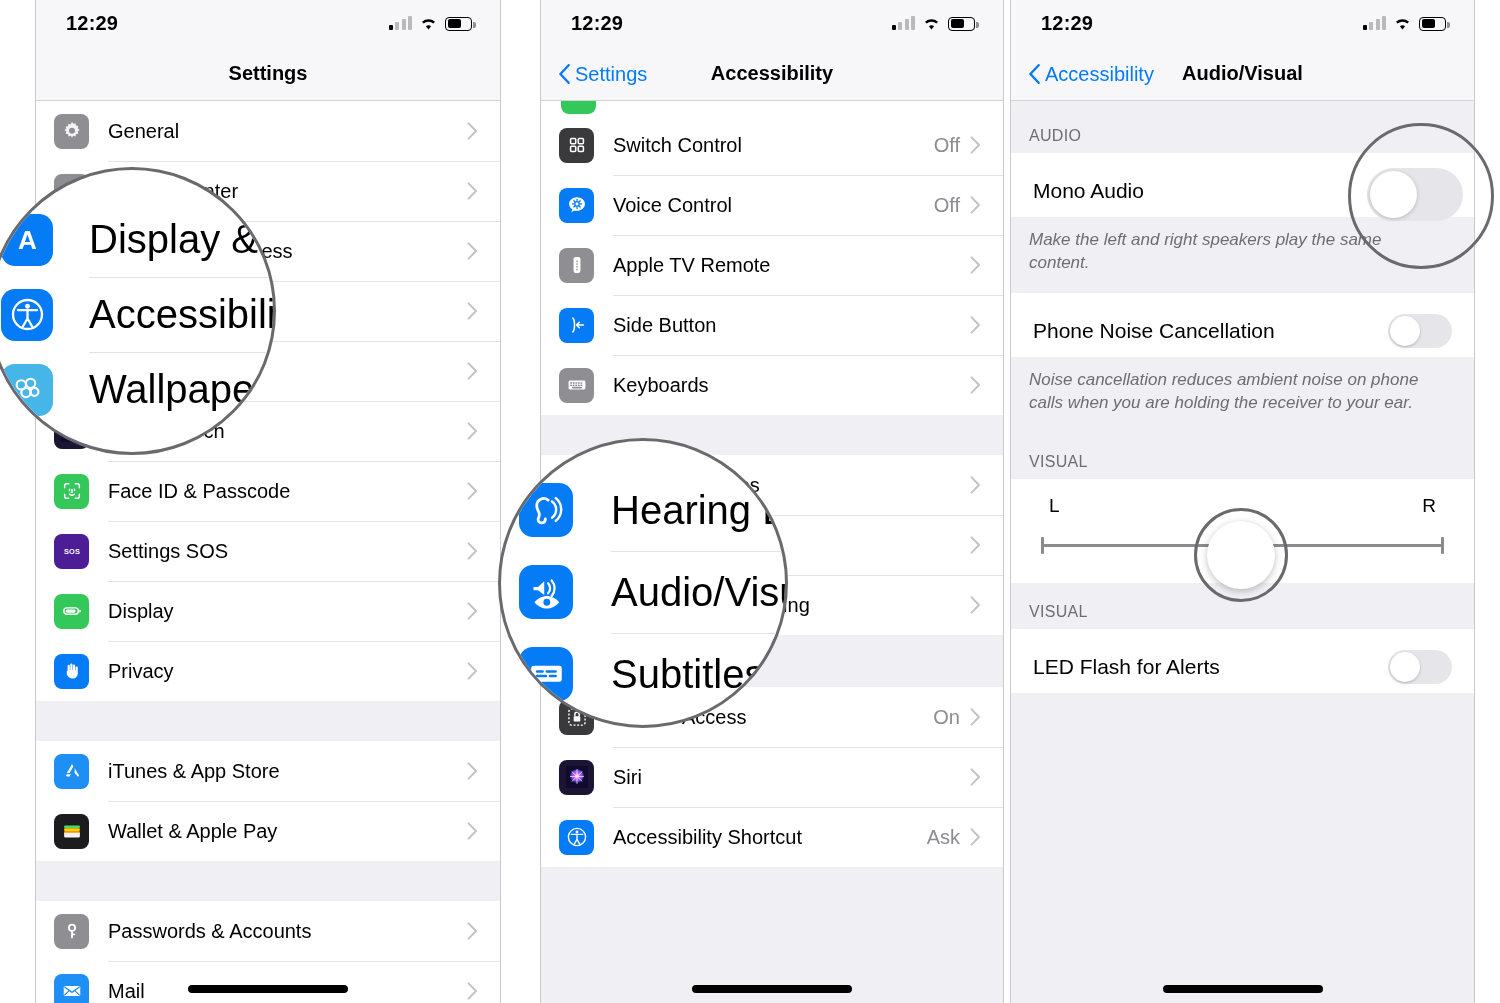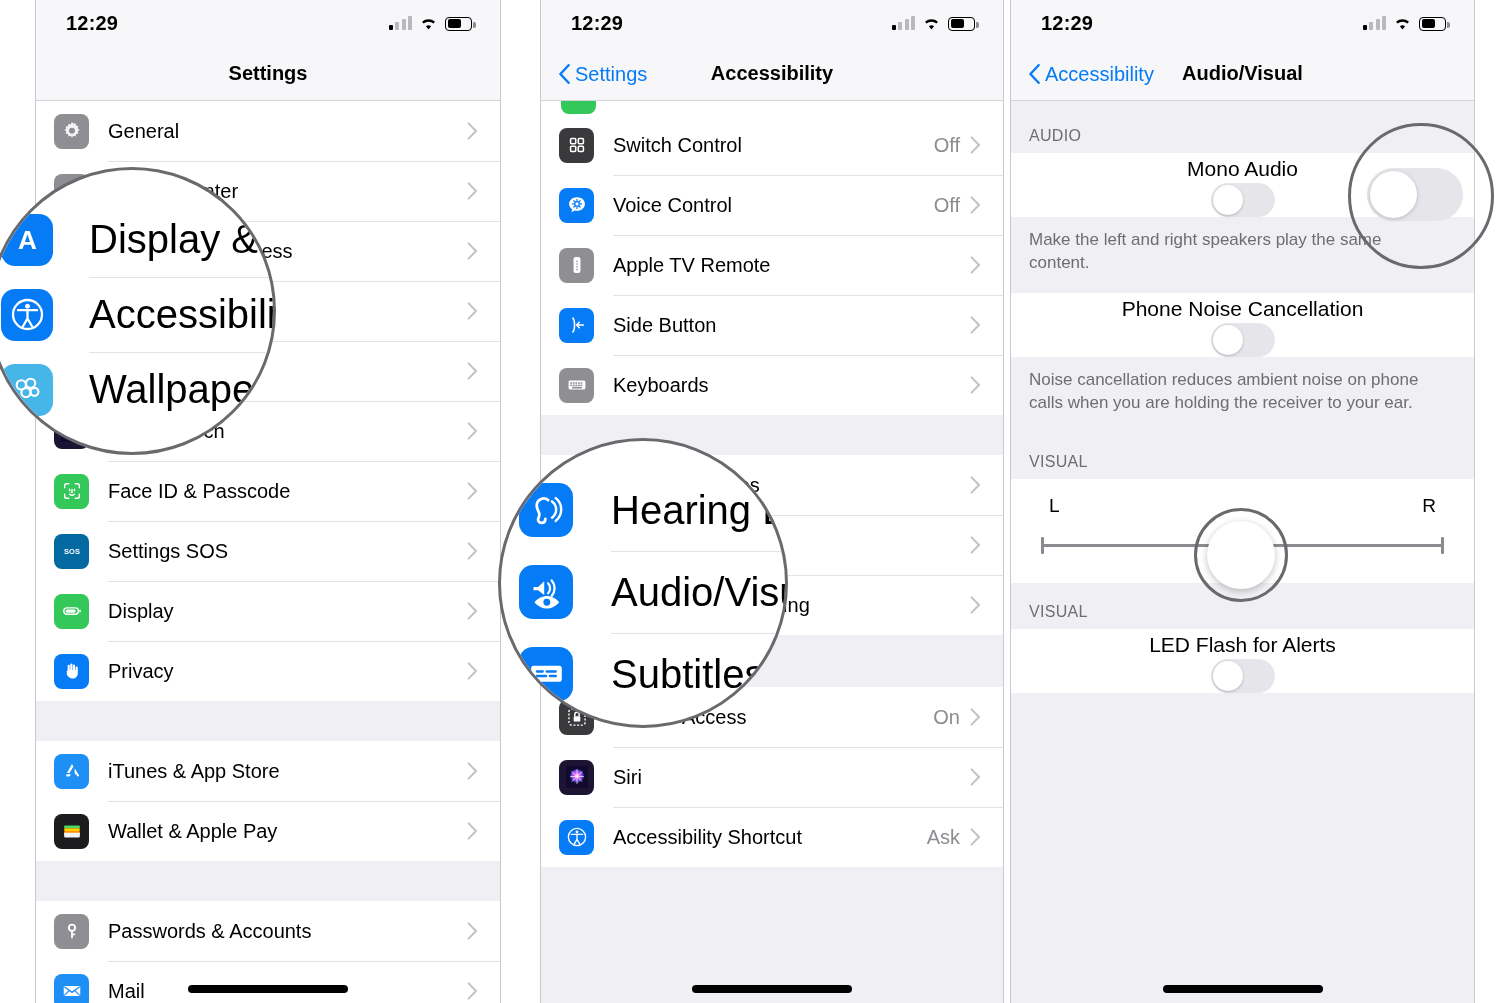--- a/index.html
+++ b/index.html
@@ -83,27 +83,27 @@
   .chev svg, .chev-left svg { display:block; }
 
   
   .sect {
     background:#f0f0f4; padding: 26px 0 8px 18px;
     font-size:16px; color:#6d6d72; letter-spacing:.3px;
   }
   .sect.tight { padding-top: 20px; }
   .foot {
     background:#f0f0f4; padding: 12px 30px 18px 18px;
-    font-size:17px; color:#6d6d72; line-height:1.35;
+    font-size:17px; color:#6d6d72; line-height:1.35;font-style:italic;
   }
 
   
   .trow {
     position:relative; display:flex; align-items:center; justify-content:space-between;
-    height:64px; padding:4px 22px 0 22px; background:#fff;flex-direction:column;
+    height:64px; padding:12px 22px 0 22px; background:#fff;
   }
   .trow .tlabel { font-size:21px; color:#000; }
   .toggle {
     width:64px; height:34px; border-radius:17px; background:#e6e6ea; position:relative;
   }
   .toggle i {
     position:absolute; left:2px; top:2px; width:30px; height:30px; border-radius:50%;
     background:#fff; box-shadow:0 1px 3px rgba(0,0,0,.22); display:block;
   }
 
@@ -296,21 +296,21 @@
               </svg>
             </span>
             <span class="label">Face ID &amp; Passcode</span>
             <span class="chev">
               <svg viewBox="0 0 11 18" width="11" height="18">
                 <path d="M1.6 1.4L9 9l-7.4 7.6" stroke="#c2c2c7" stroke-width="2" fill="none" stroke-linecap="round" stroke-linejoin="round"></path>
               </svg>
             </span>
           </div>
           <div class="row">
-            <span class="ico" style="background:#0369a1">
+            <span class="ico" style="background:#4c1d95">
               <svg width="22" height="22" viewBox="0 0 24 24">
                 <text x="12" y="15.5" font-size="8.2" font-weight="bold" fill="#fff" text-anchor="middle" font-family="Liberation Sans">SOS</text>
               </svg>
             </span>
             <span class="label">Settings SOS</span>
             <span class="chev">
               <svg viewBox="0 0 11 18" width="11" height="18">
                 <path d="M1.6 1.4L9 9l-7.4 7.6" stroke="#c2c2c7" stroke-width="2" fill="none" stroke-linecap="round" stroke-linejoin="round"></path>
               </svg>
             </span>

